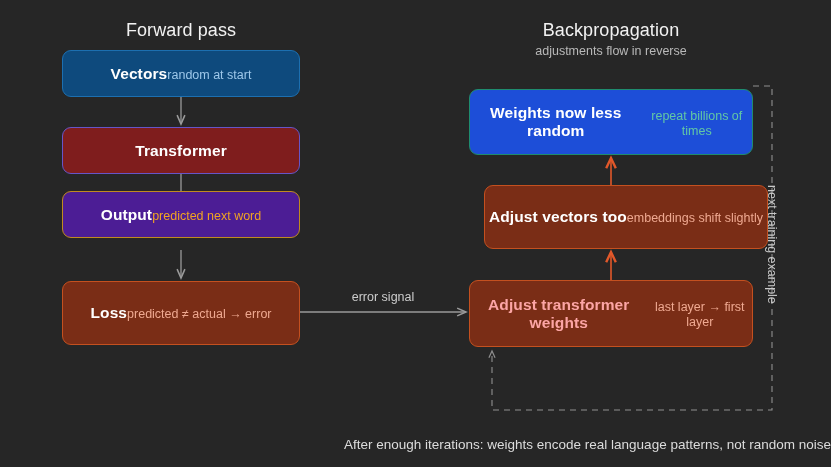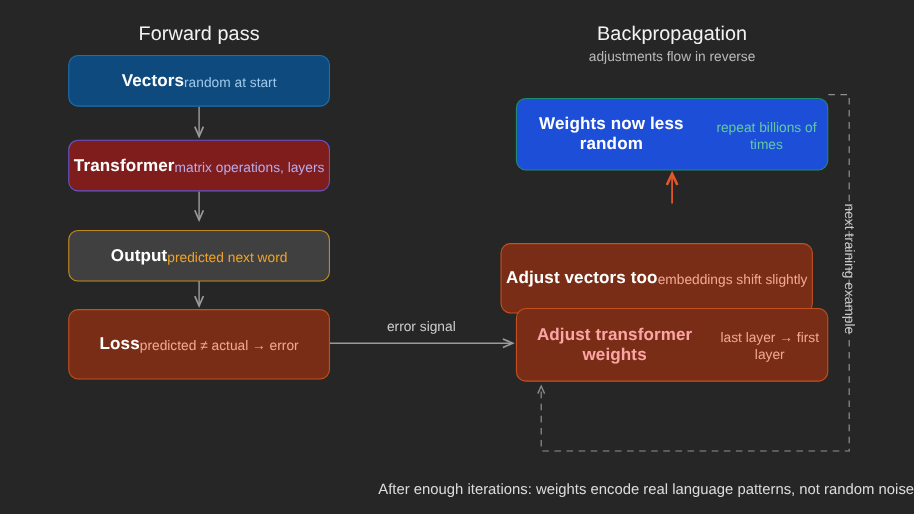--- a/index.html
+++ b/index.html
@@ -54,33 +54,33 @@
   }
 
   .n-vectors{left:62px;top:50px;width:238px;height:47px;background:#0e4a7d;border-color:#1c6fb0;}
   .n-vectors .t{color:#ffffff;}
   .n-vectors .s{color:#9ec8ea;}
 
   .n-transformer{left:62px;top:127px;width:238px;height:47px;background:#7f1d1d;border-color:#6655c8;}
   .n-transformer .t{color:#ffffff;}
   .n-transformer .s{color:#b6abe8;}
 
-  .n-output{left:62px;top:209px;width:238px;height:47px;background:#404040;border-color:#c08a20;}
+  .n-output{left:62px;top:191px;width:238px;height:47px;background:#4c1d95;border-color:#c08a20;}
   .n-output .t{color:#ffffff;}
   .n-output .s{color:#f0a323;}
 
   .n-loss{left:62px;top:281px;width:238px;height:64px;background:#7a2d16;border-color:#c4501f;}
   .n-loss .t{color:#ffffff;}
   .n-loss .s{color:#efa991;}
 
   .n-weights{left:469px;top:89px;width:284px;height:66px;background:#1d4ed8;border-color:#1f8c6e;}
   .n-weights .t{color:#ffffff;}
   .n-weights .s{color:#62c7a5;}
 
-  .n-advec{left:455px;top:185px;width:284px;height:64px;background:#7a2d16;border-color:#c4501f;margin-top:36px;}
+  .n-advec{left:484px;top:185px;width:284px;height:64px;background:#7a2d16;border-color:#c4501f;}
   .n-advec .t{color:#ffffff;}
   .n-advec .s{color:#efa991;}
 
   .n-adw{left:469px;top:280px;width:284px;height:67px;background:#7a2d16;border-color:#c4501f;}
   .n-adw .t{color:#fca5a5;}
   .n-adw .s{color:#efa991;}
 
   .edge-label{
     position:absolute;
     color:#cccccc;
@@ -138,21 +138,20 @@
 <div class="col-title" style="left:469px;top:20px;width:284px;">Backpropagation</div>
 <div class="col-sub" style="left:469px;top:44px;width:284px;">adjustments flow in reverse</div>
 
 <div class="node n-vectors">
   <div class="t">Vectors</div>
   <div class="s">random at start</div>
 </div>
 
 <div class="node n-transformer">
   <div class="t">Transformer</div>
-  <div class="s">matrix operations, layers</div>
 </div>
 
 <div class="node n-output">
   <div class="t">Output</div>
   <div class="s">predicted next word</div>
 </div>
 
 <div class="node n-loss">
   <div class="t">Loss</div>
   <div class="s">predicted ≠ actual → error</div>

